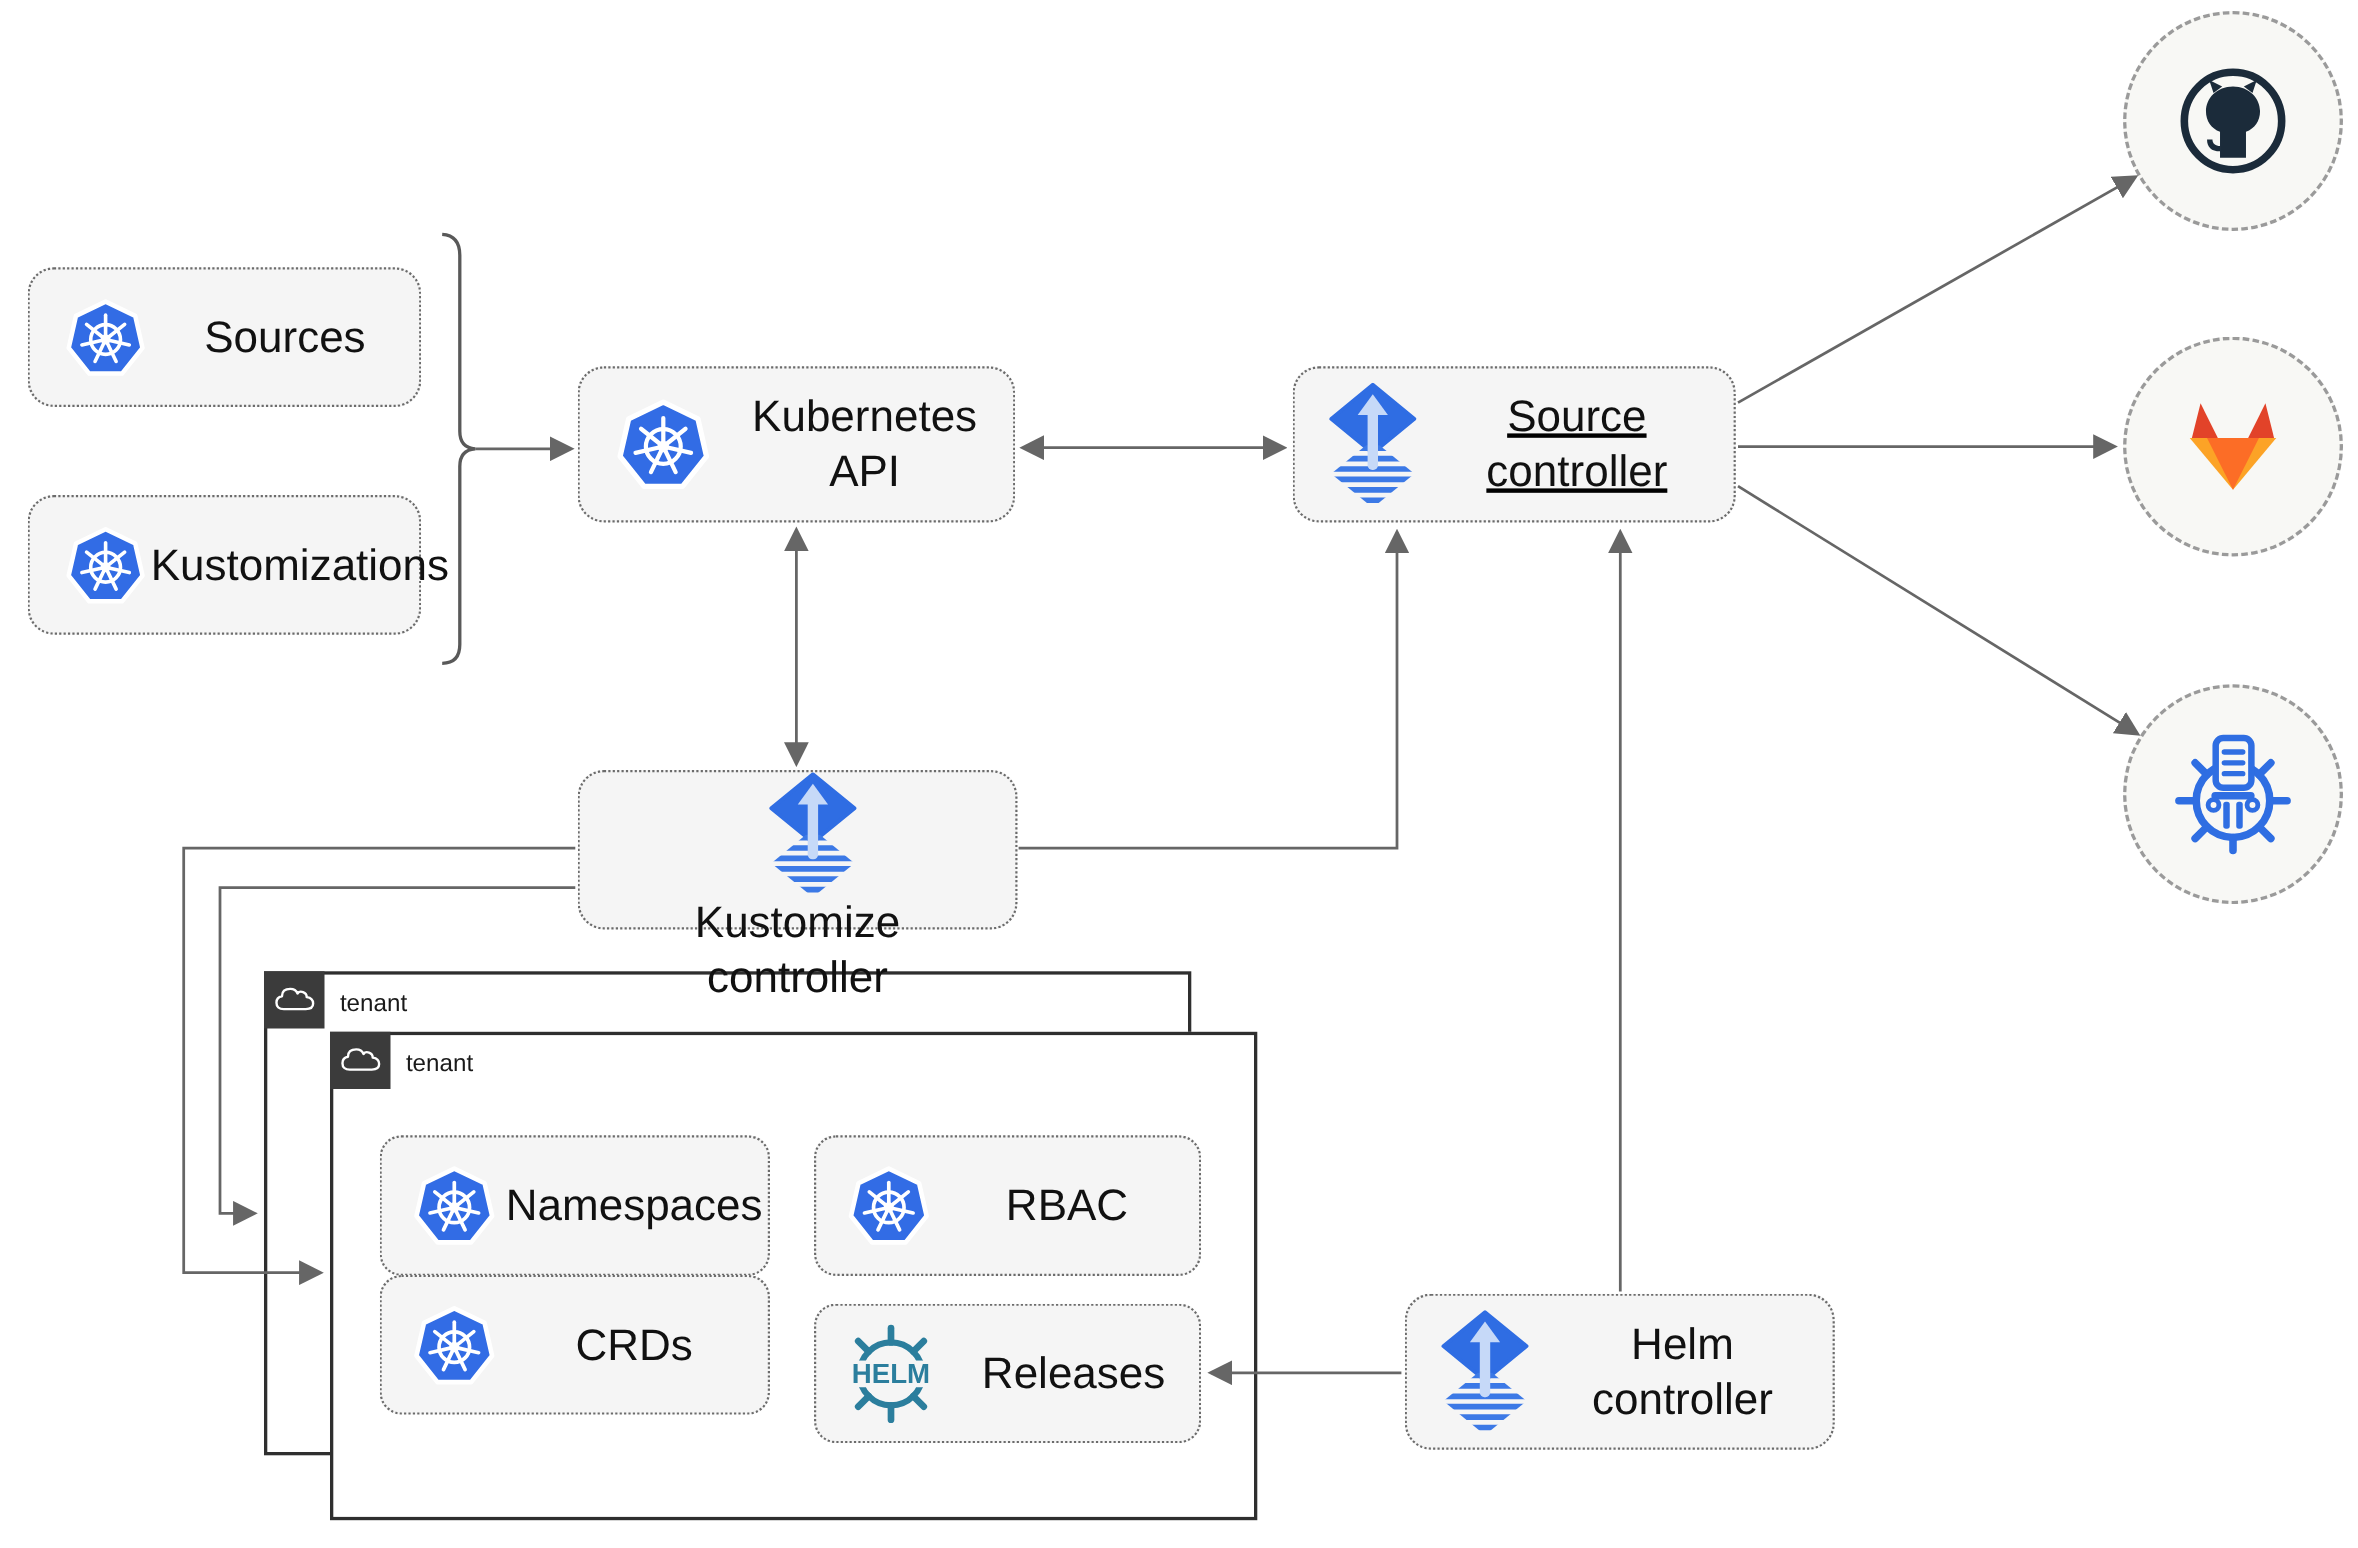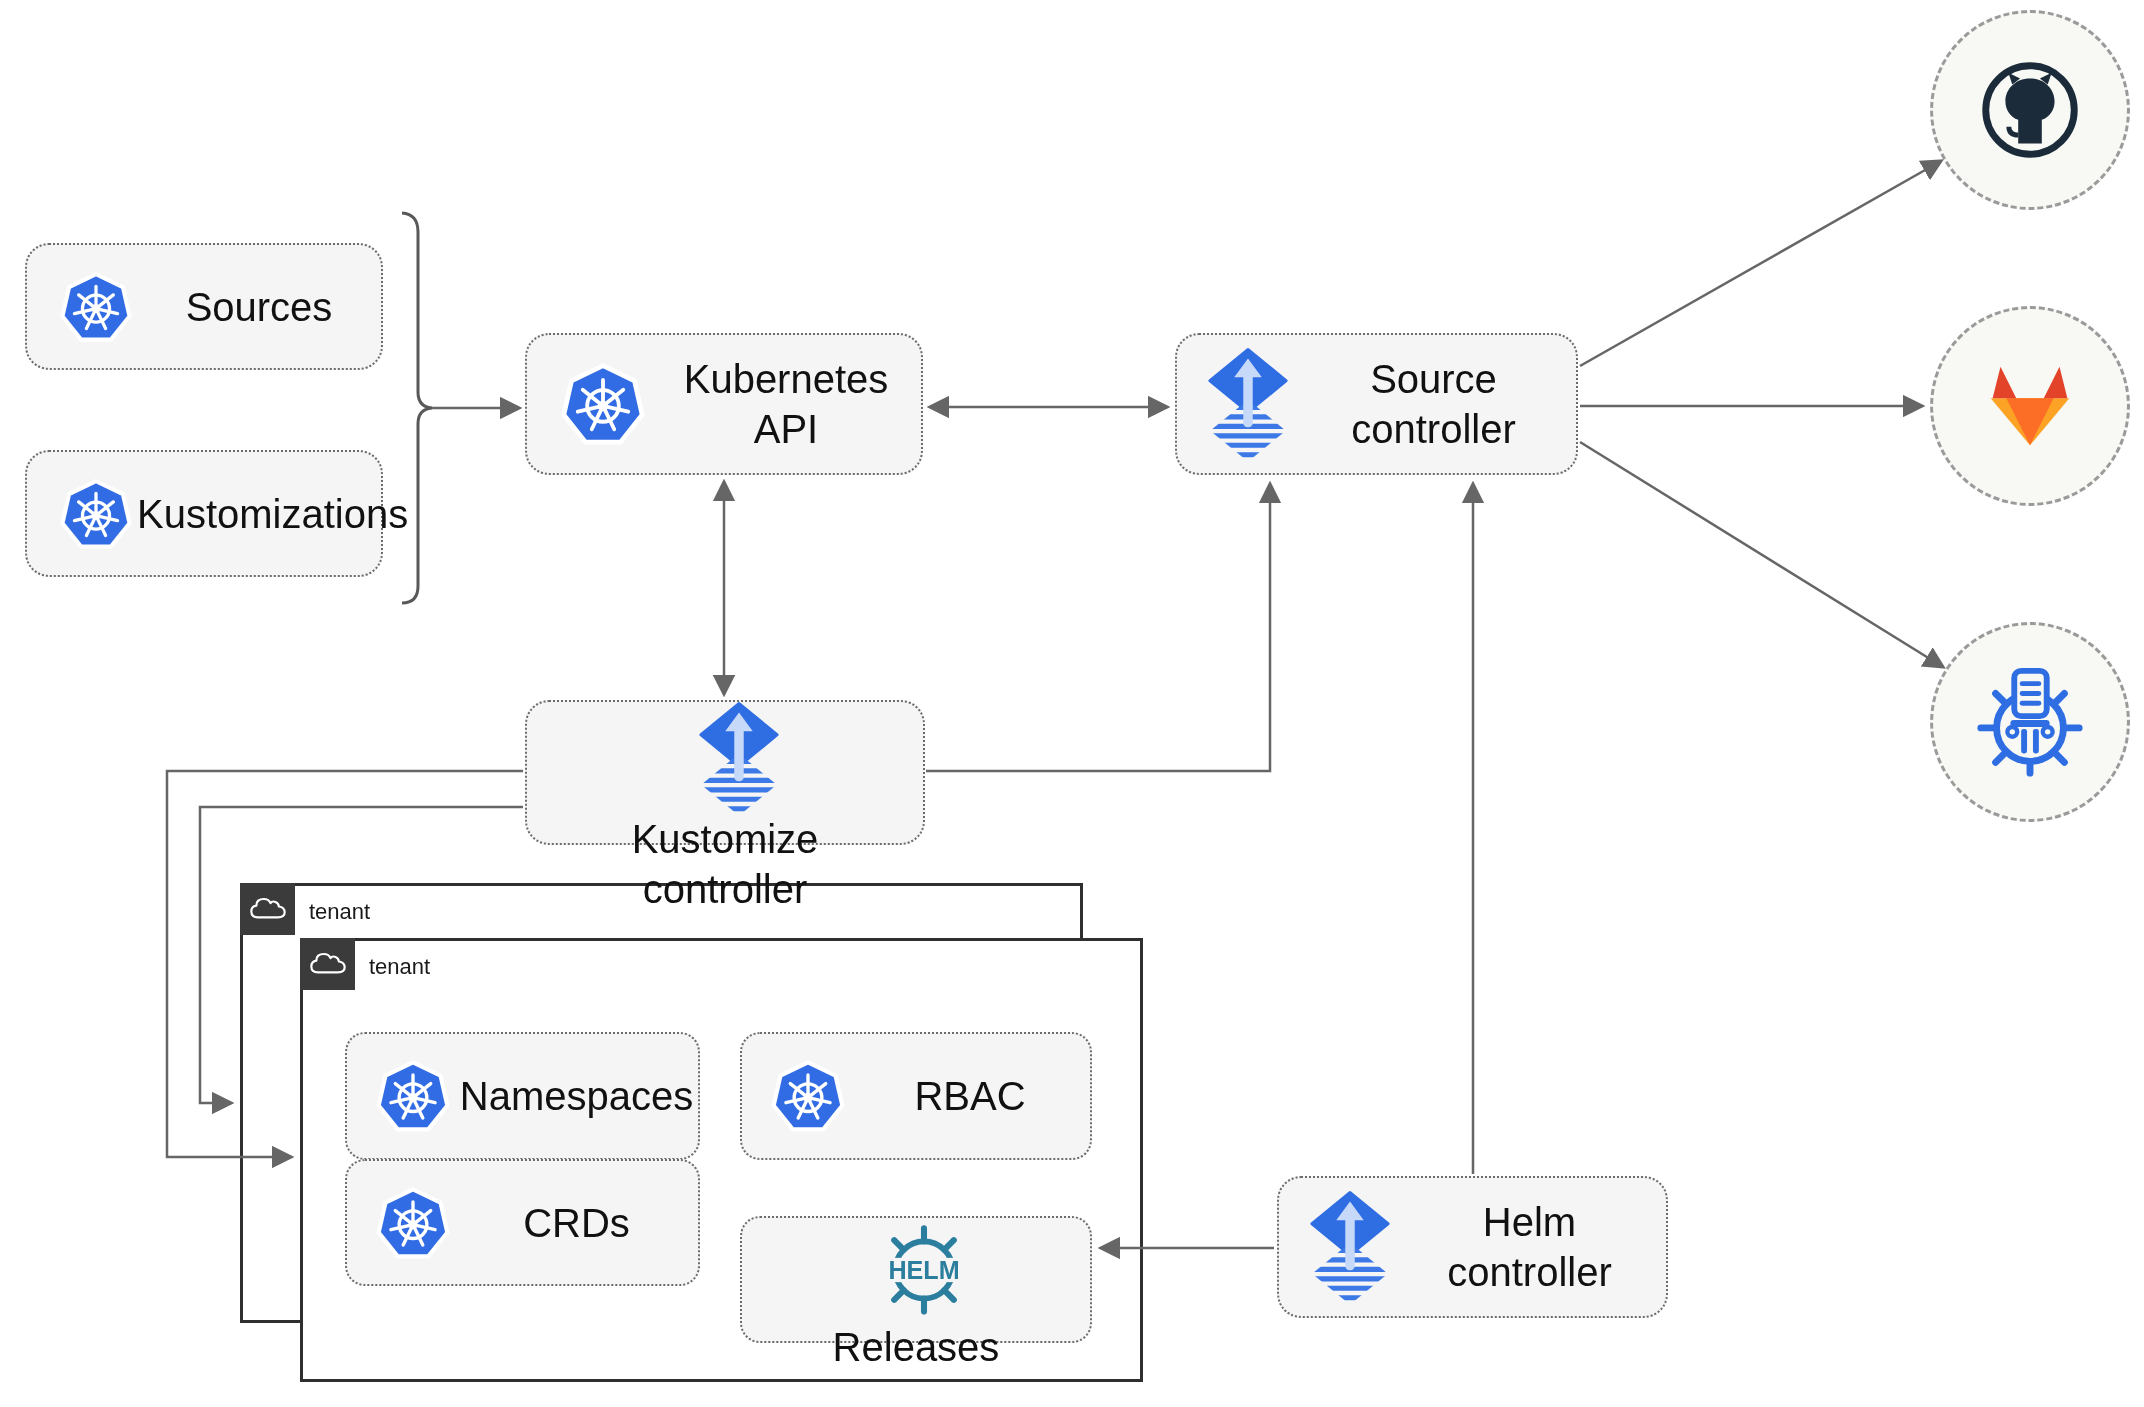--- a/index.html
+++ b/index.html
@@ -152,21 +152,21 @@
   <span class="icon">
     <svg width="96" height="96" viewBox="0 0 100 100">
         <use href="#k8s-icon"></use>
       </svg>
   </span>
   <span class="labelwrap">
       <span class="txt">Kubernetes API</span>
     </span>
 </div>
 
-<div class="node" style="left:1175px;top:333px;width:403px;height:142px;">
+<div class="node" style="left:1175px;top:333px;width:403px;height:142px;text-decoration:underline;">
   <span class="icon">
     <svg width="86" height="112" viewBox="0 0 100 130">
         <use href="#flux-icon"></use>
       </svg>
   </span>
   <span class="labelwrap">
       <span class="txt two-line">Source controller</span>
     </span>
 </div>
 
@@ -218,21 +218,21 @@
   <span class="icon" style="margin-left:24px;">
     <svg width="84" height="84" viewBox="0 0 100 100">
         <use href="#k8s-icon"></use>
       </svg>
   </span>
   <span class="labelwrap">
       <span class="txt">CRDs</span>
     </span>
 </div>
 
-<div class="node z-inner" style="left:740px;top:1216px;width:352px;height:127px;border-radius:20px;flex-direction:column;">
+<div class="node z-inner" style="left:740px;top:1185px;width:352px;height:127px;border-radius:20px;">
   <span class="icon" style="margin-left:16px;">
     <svg width="104" height="104" viewBox="0 0 120 120">
       <g stroke="#2b7e9d" stroke-width="7" stroke-linecap="round">
         <line x1="93" y1="60" x2="108" y2="60"></line>
         <line x1="83.3" y1="83.3" x2="94.4" y2="94.4"></line>
         <line x1="60" y1="93" x2="60" y2="108"></line>
         <line x1="36.7" y1="83.3" x2="25.6" y2="94.4"></line>
         <line x1="27" y1="60" x2="12" y2="60"></line>
         <line x1="36.7" y1="36.7" x2="25.6" y2="25.6"></line>
         <line x1="60" y1="27" x2="60" y2="12"></line>

